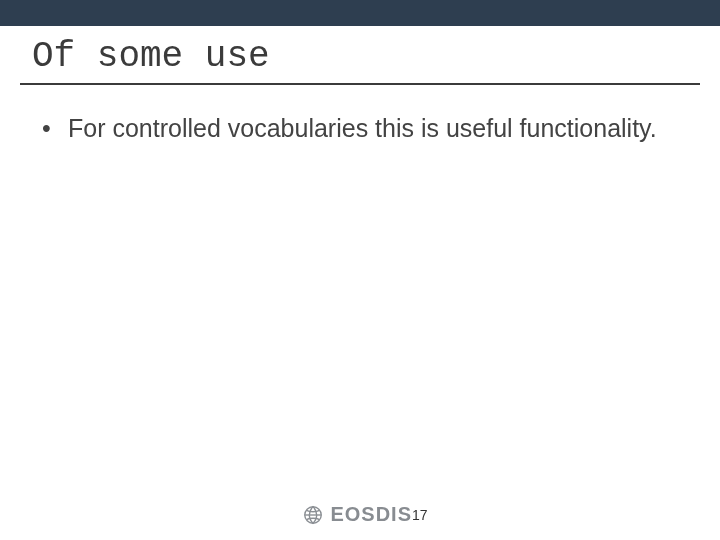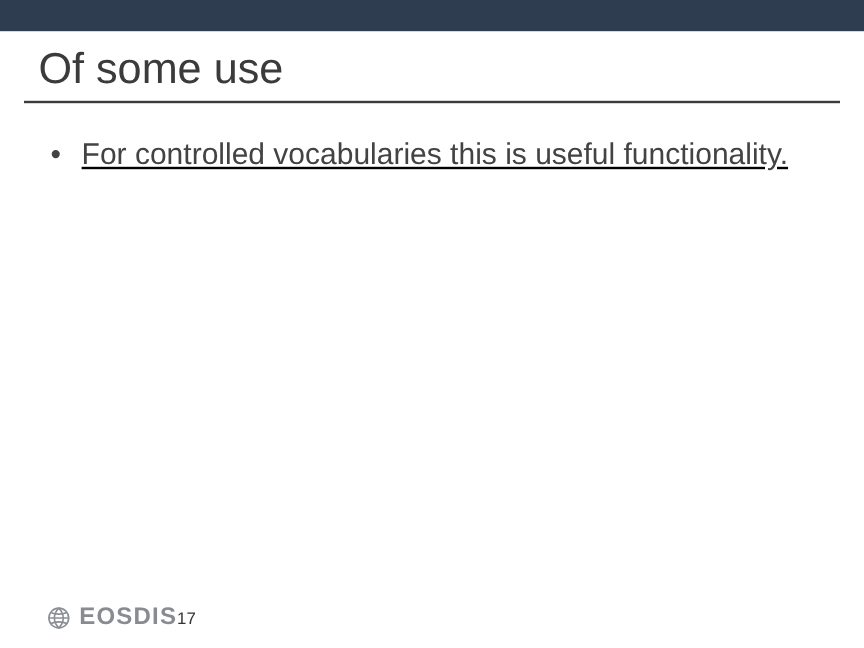--- a/index.html
+++ b/index.html
@@ -15,29 +15,29 @@
   .topbar {
     width: 100%;
     height: 26px;
     background: #2e3e50;
   }
   .title {
     font-size: 36px;
     color: #3b3b3b;
     margin: 10px 32px 2px 32px;
     font-weight: 400;
+    font-family: Liberation Mono, monospace;
   }
   .rule {
     margin: 6px 20px 0 20px;
     border: none;
     border-top: 2px solid #3b3b3b;
   }
   .content {
     margin: 28px 40px 0 40px;
-    text-decoration: underline;
   }
   ul.bullets {
     list-style: none;
     padding: 0;
     margin: 0;
   }
   ul.bullets li {
     position: relative;
     padding-left: 28px;
     font-size: 25px;
@@ -53,21 +53,21 @@
     font-size: 25px;
     color: #434343;
   }
   .footer {
     position: absolute;
     bottom: 14px;
     left: 18px;
     right: 0;
     display: flex;
     align-items: center;
-    justify-content: flex-start;
+    justify-content: center;
     padding: 0 28px 0 20px;
   }
   .logo {
     display: flex;
     align-items: center;
     color: #8b8f94;
   }
   .logo-text {
     font-size: 20px;
     font-weight: 700;

